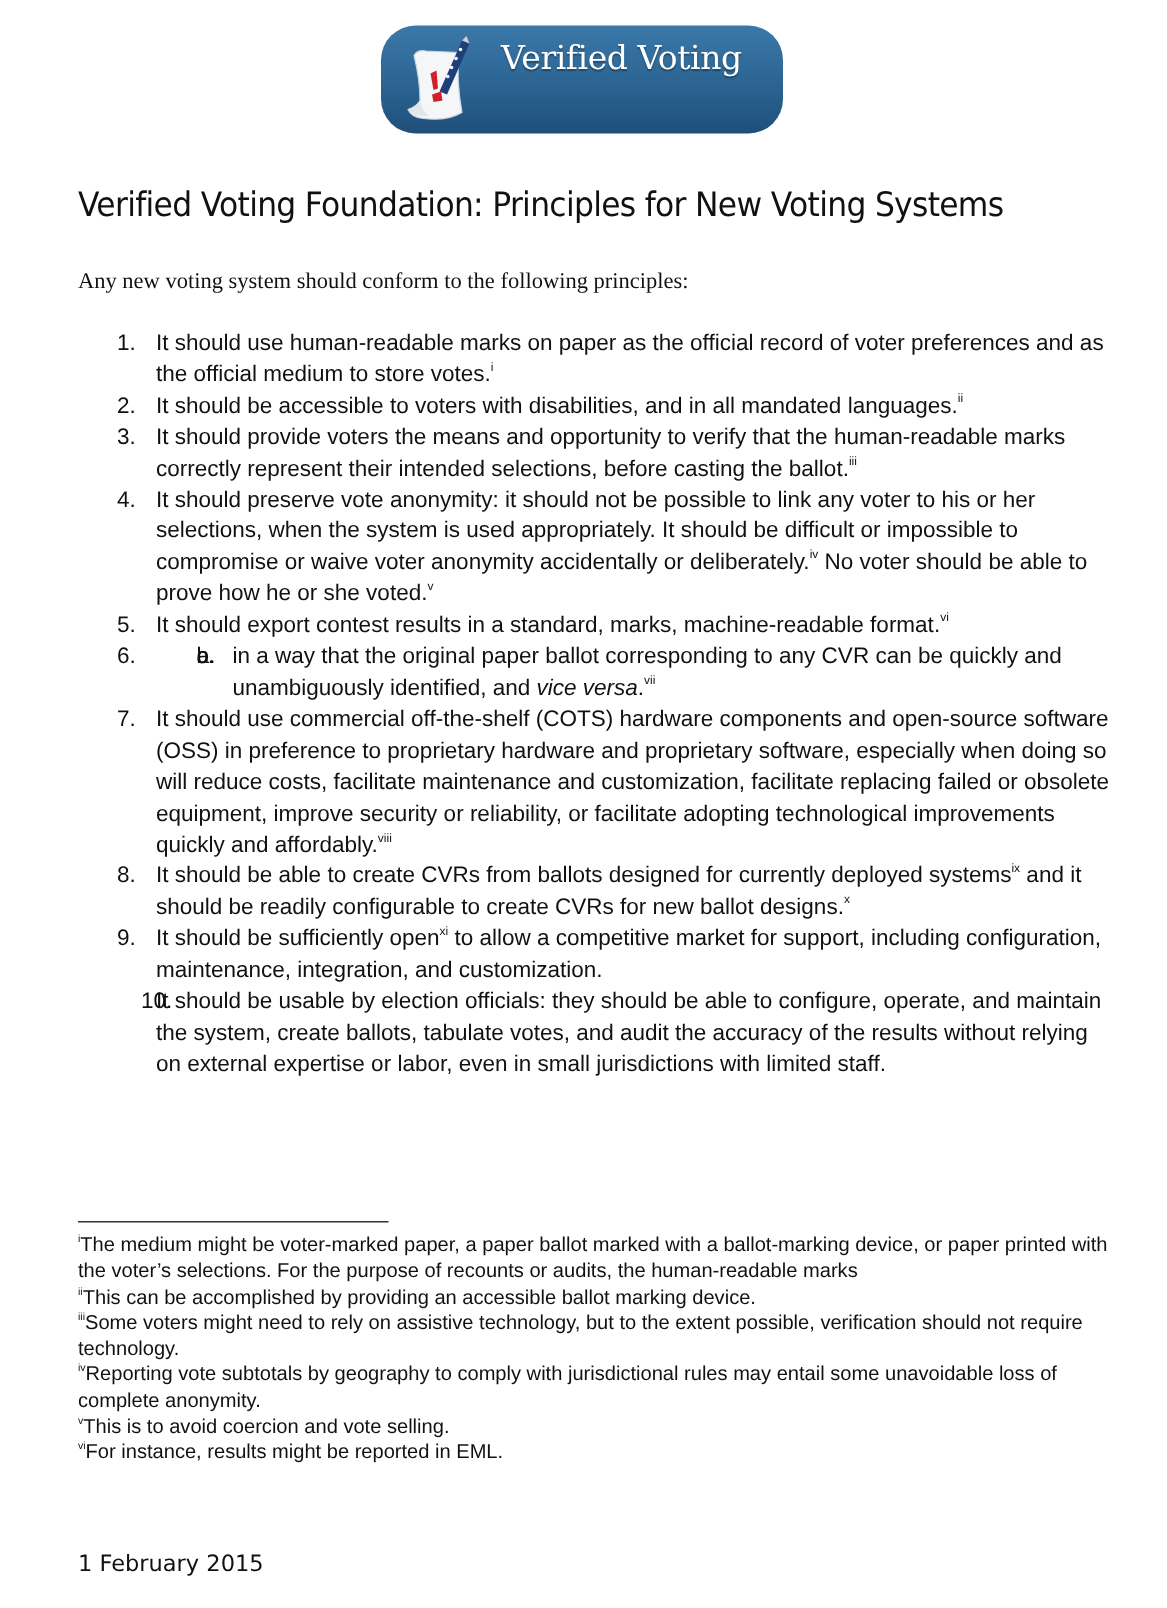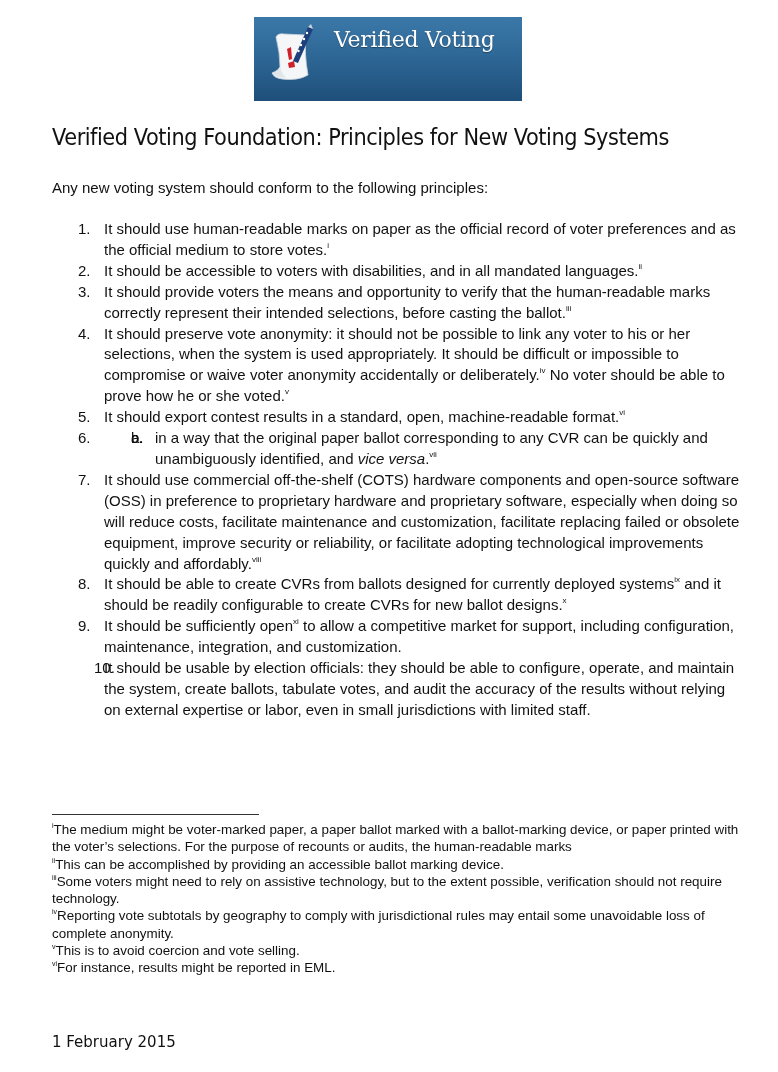--- a/index.html
+++ b/index.html
@@ -1,41 +1,41 @@
 <!DOCTYPE html>
 <html><head>
 <meta charset="utf-8">
 <style>
   html, body { margin: 0; padding: 0; background: #ffffff; }
   body {
     width: 778px; height: 1072px; position: relative; overflow: hidden;
     font-family: "Liberation Sans", sans-serif; color: #111;
   }
   .logo {
-    position: absolute; left: 254px; top: 17px; width: 268px; height: 84px;
+    position: absolute; left: 254px; top: 17px; width: 268px; height: 72px;
     background: linear-gradient(180deg, #3b78a8 0%, #2e6897 45%, #1f4f7a 100%);
-    box-sizing: border-box; overflow: hidden;
+    box-sizing: border-box; overflow: hidden; border-radius: 23px;
   }
   .logo-mark { position: absolute; left: 14px; top: 6px; width: 56px; height: 62px; }
   .logo-text {
     position: absolute; left: 80px; top: 11px; color: #fff;
     font-family: "DejaVu Serif", serif; font-size: 22px; line-height: 24px;
     letter-spacing: -0.3px; text-shadow: 0 1px 1px rgba(0,0,0,0.35);
   }
   .logo-text div { white-space: nowrap; }
   .logo-text .l2 { padding-left: 2px; }
 
   .title {
     position: absolute; left: 52px; top: 124px; margin: 0;
     font-family: "DejaVu Sans", sans-serif; font-weight: normal;
     font-size: 22.5px; letter-spacing: -0.5px; color: #111; white-space: nowrap;
     transform: scaleX(0.93); transform-origin: left top;
   }
   .intro {
-    position: absolute; left: 52px; top: 178px; font-size: 15px; line-height: 20px; white-space: nowrap;
+    position: absolute; left: 52px; top: 178px; font-size: 15px; line-height: 20px; white-space: nowrap; font-family: Liberation Serif, serif;
   }
   .list {
     position: absolute; left: 52px; top: 219px; width: 690px;
     font-size: 15px; line-height: 20.9px;
   }
   .item { position: relative; padding-left: 52px; }
   .item .num { position: absolute; left: 26px; top: 0; }
   .item.ten .num { left: 42px; }
   .sub { position: relative; padding-left: 51px; margin-left: 0; }
   .sub .let { position: absolute; left: 27px; top: 0; }
@@ -94,21 +94,21 @@
   <div class="item">
     <span class="num">3.</span>
     <span>It should provide voters the means and opportunity to verify that the human-readable marks correctly represent their intended selections, before casting the ballot.</span><sup>iii</sup>
   </div>
   <div class="item">
     <span class="num">4.</span>
     <span>It should preserve vote anonymity: it should not be possible to link any voter to his or her selections, when the system is used appropriately. It should be difficult or impossible to compromise or waive voter anonymity accidentally or deliberately.</span><sup>iv</sup><span> No voter should be able to prove how he or she voted.</span><sup>v</sup>
   </div>
   <div class="item">
     <span class="num">5.</span>
-    <span>It should export contest results in a standard, open, machine-readable format.</span><sup>vi</sup>
+    <span>It should export contest results in a standard, marks, machine-readable format.</span><sup>vi</sup>
   </div>
   <div class="item">
     <span class="num">6.</span>
     <div class="sub">
       <span class="let">a.</span>
     </div>
     <div class="sub">
       <span class="let">b.</span>
     </div>
     <div class="sub">

